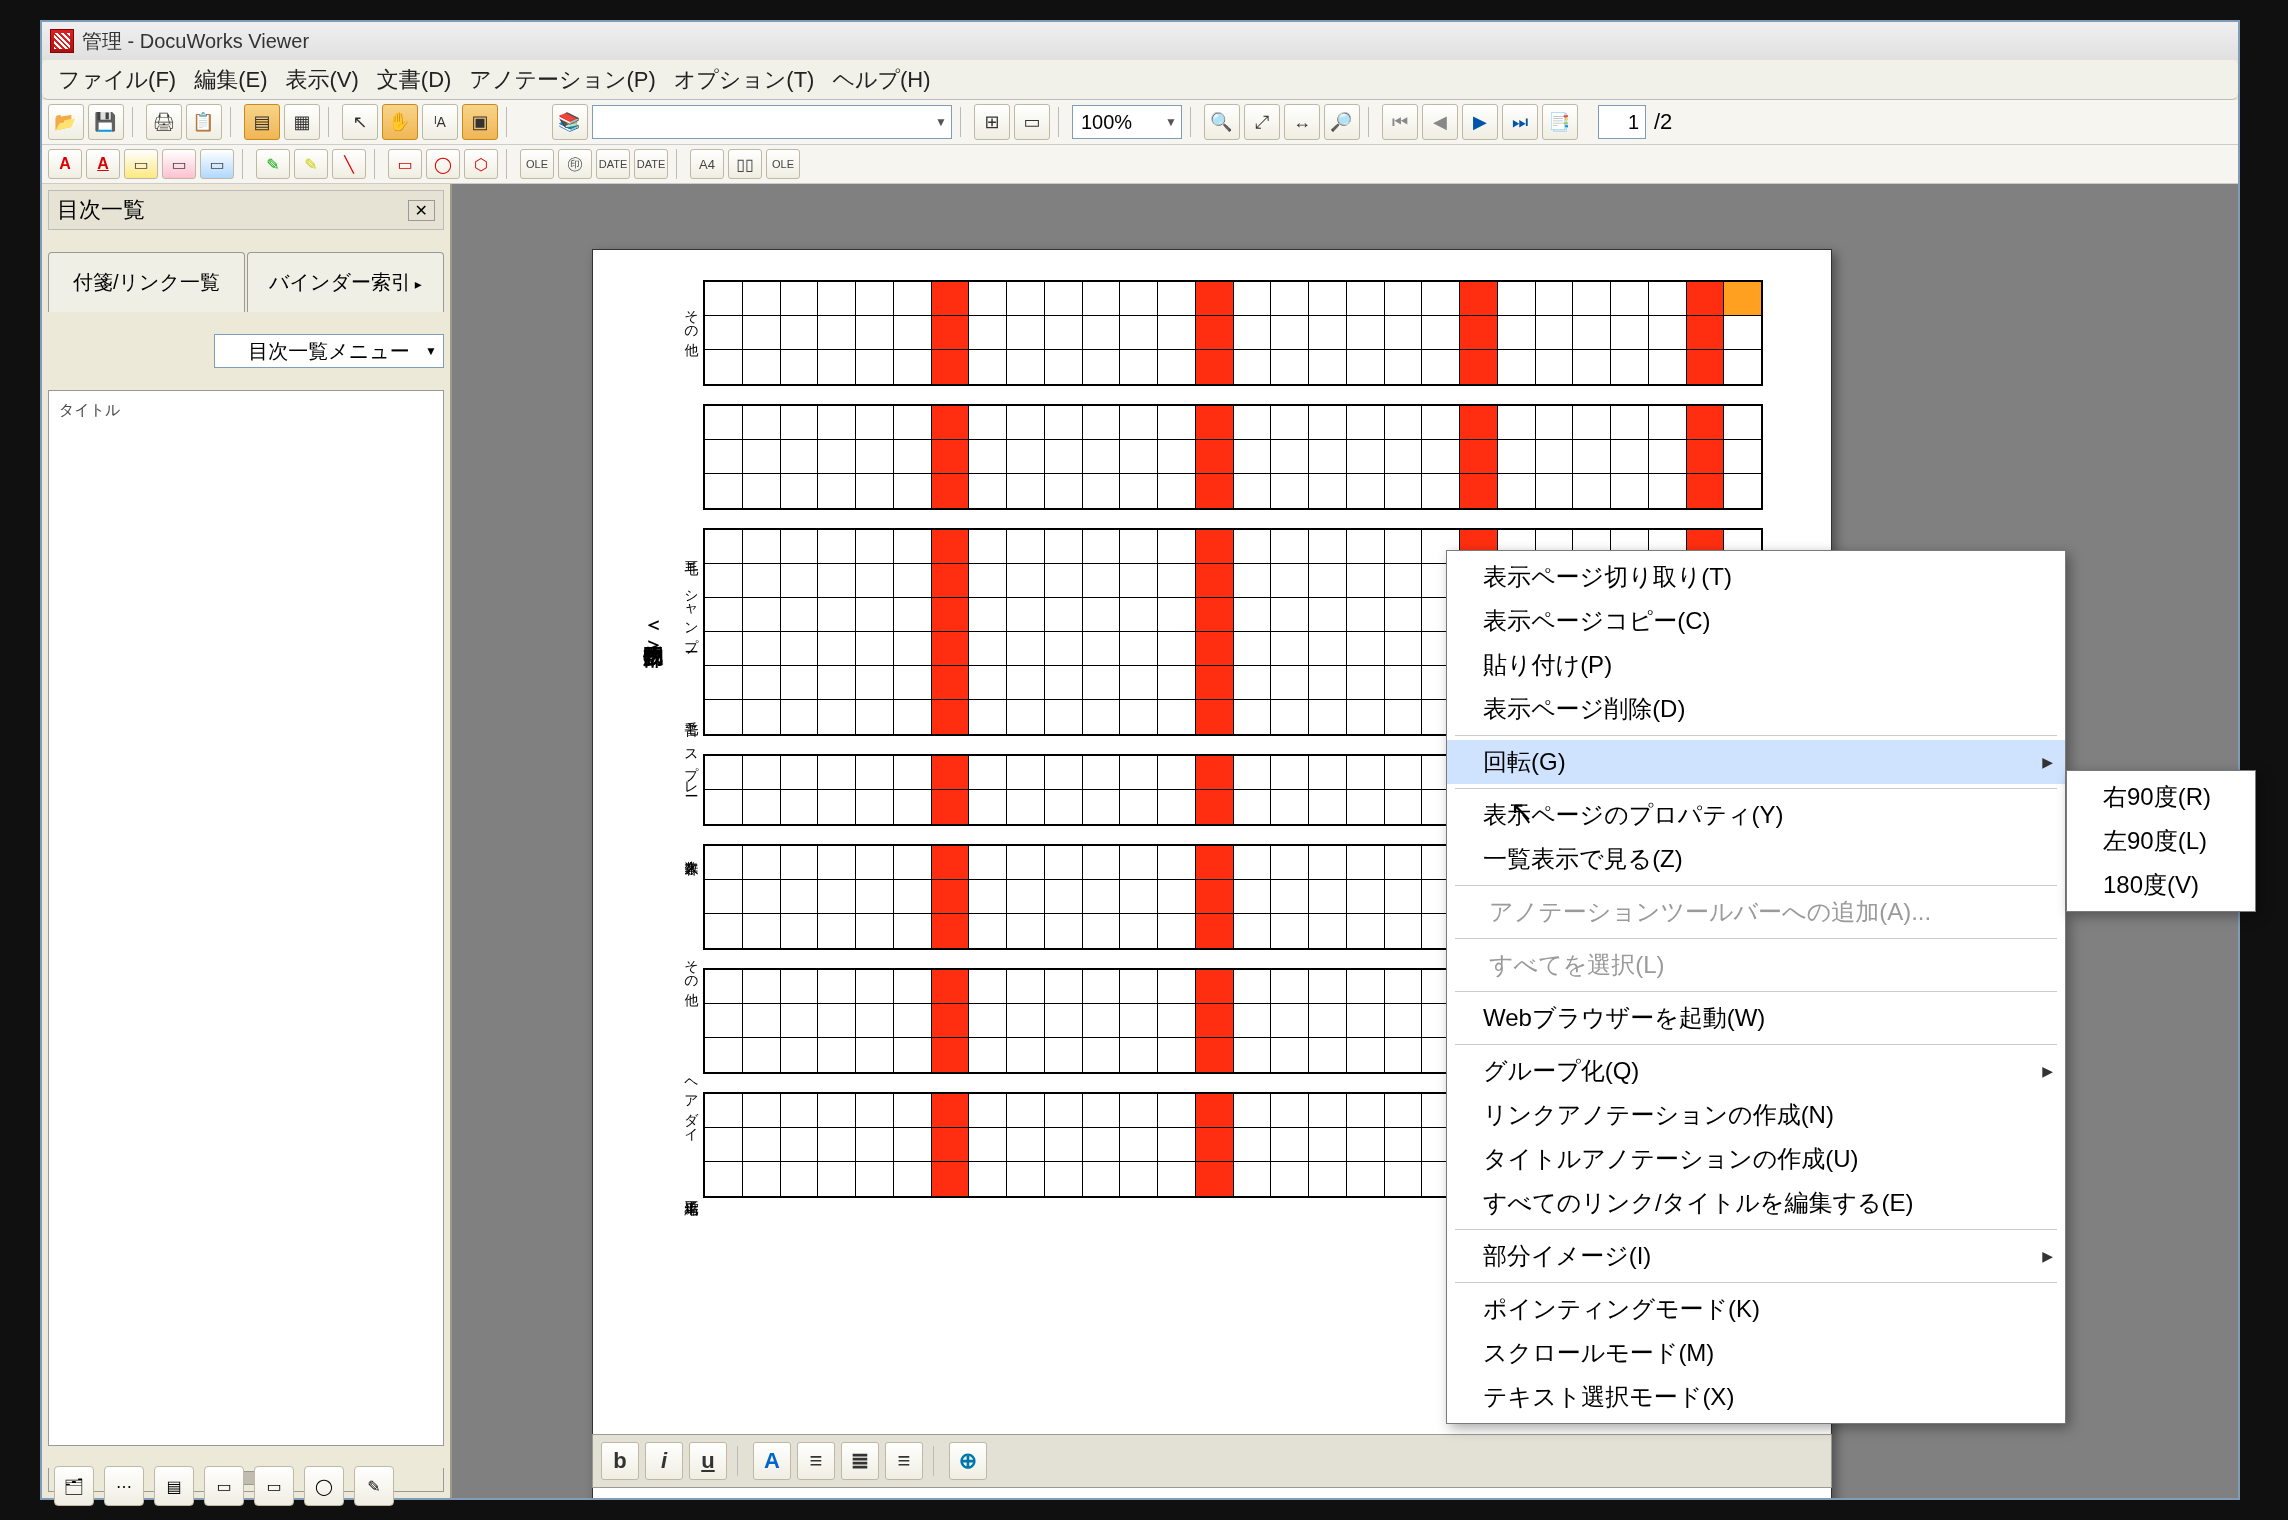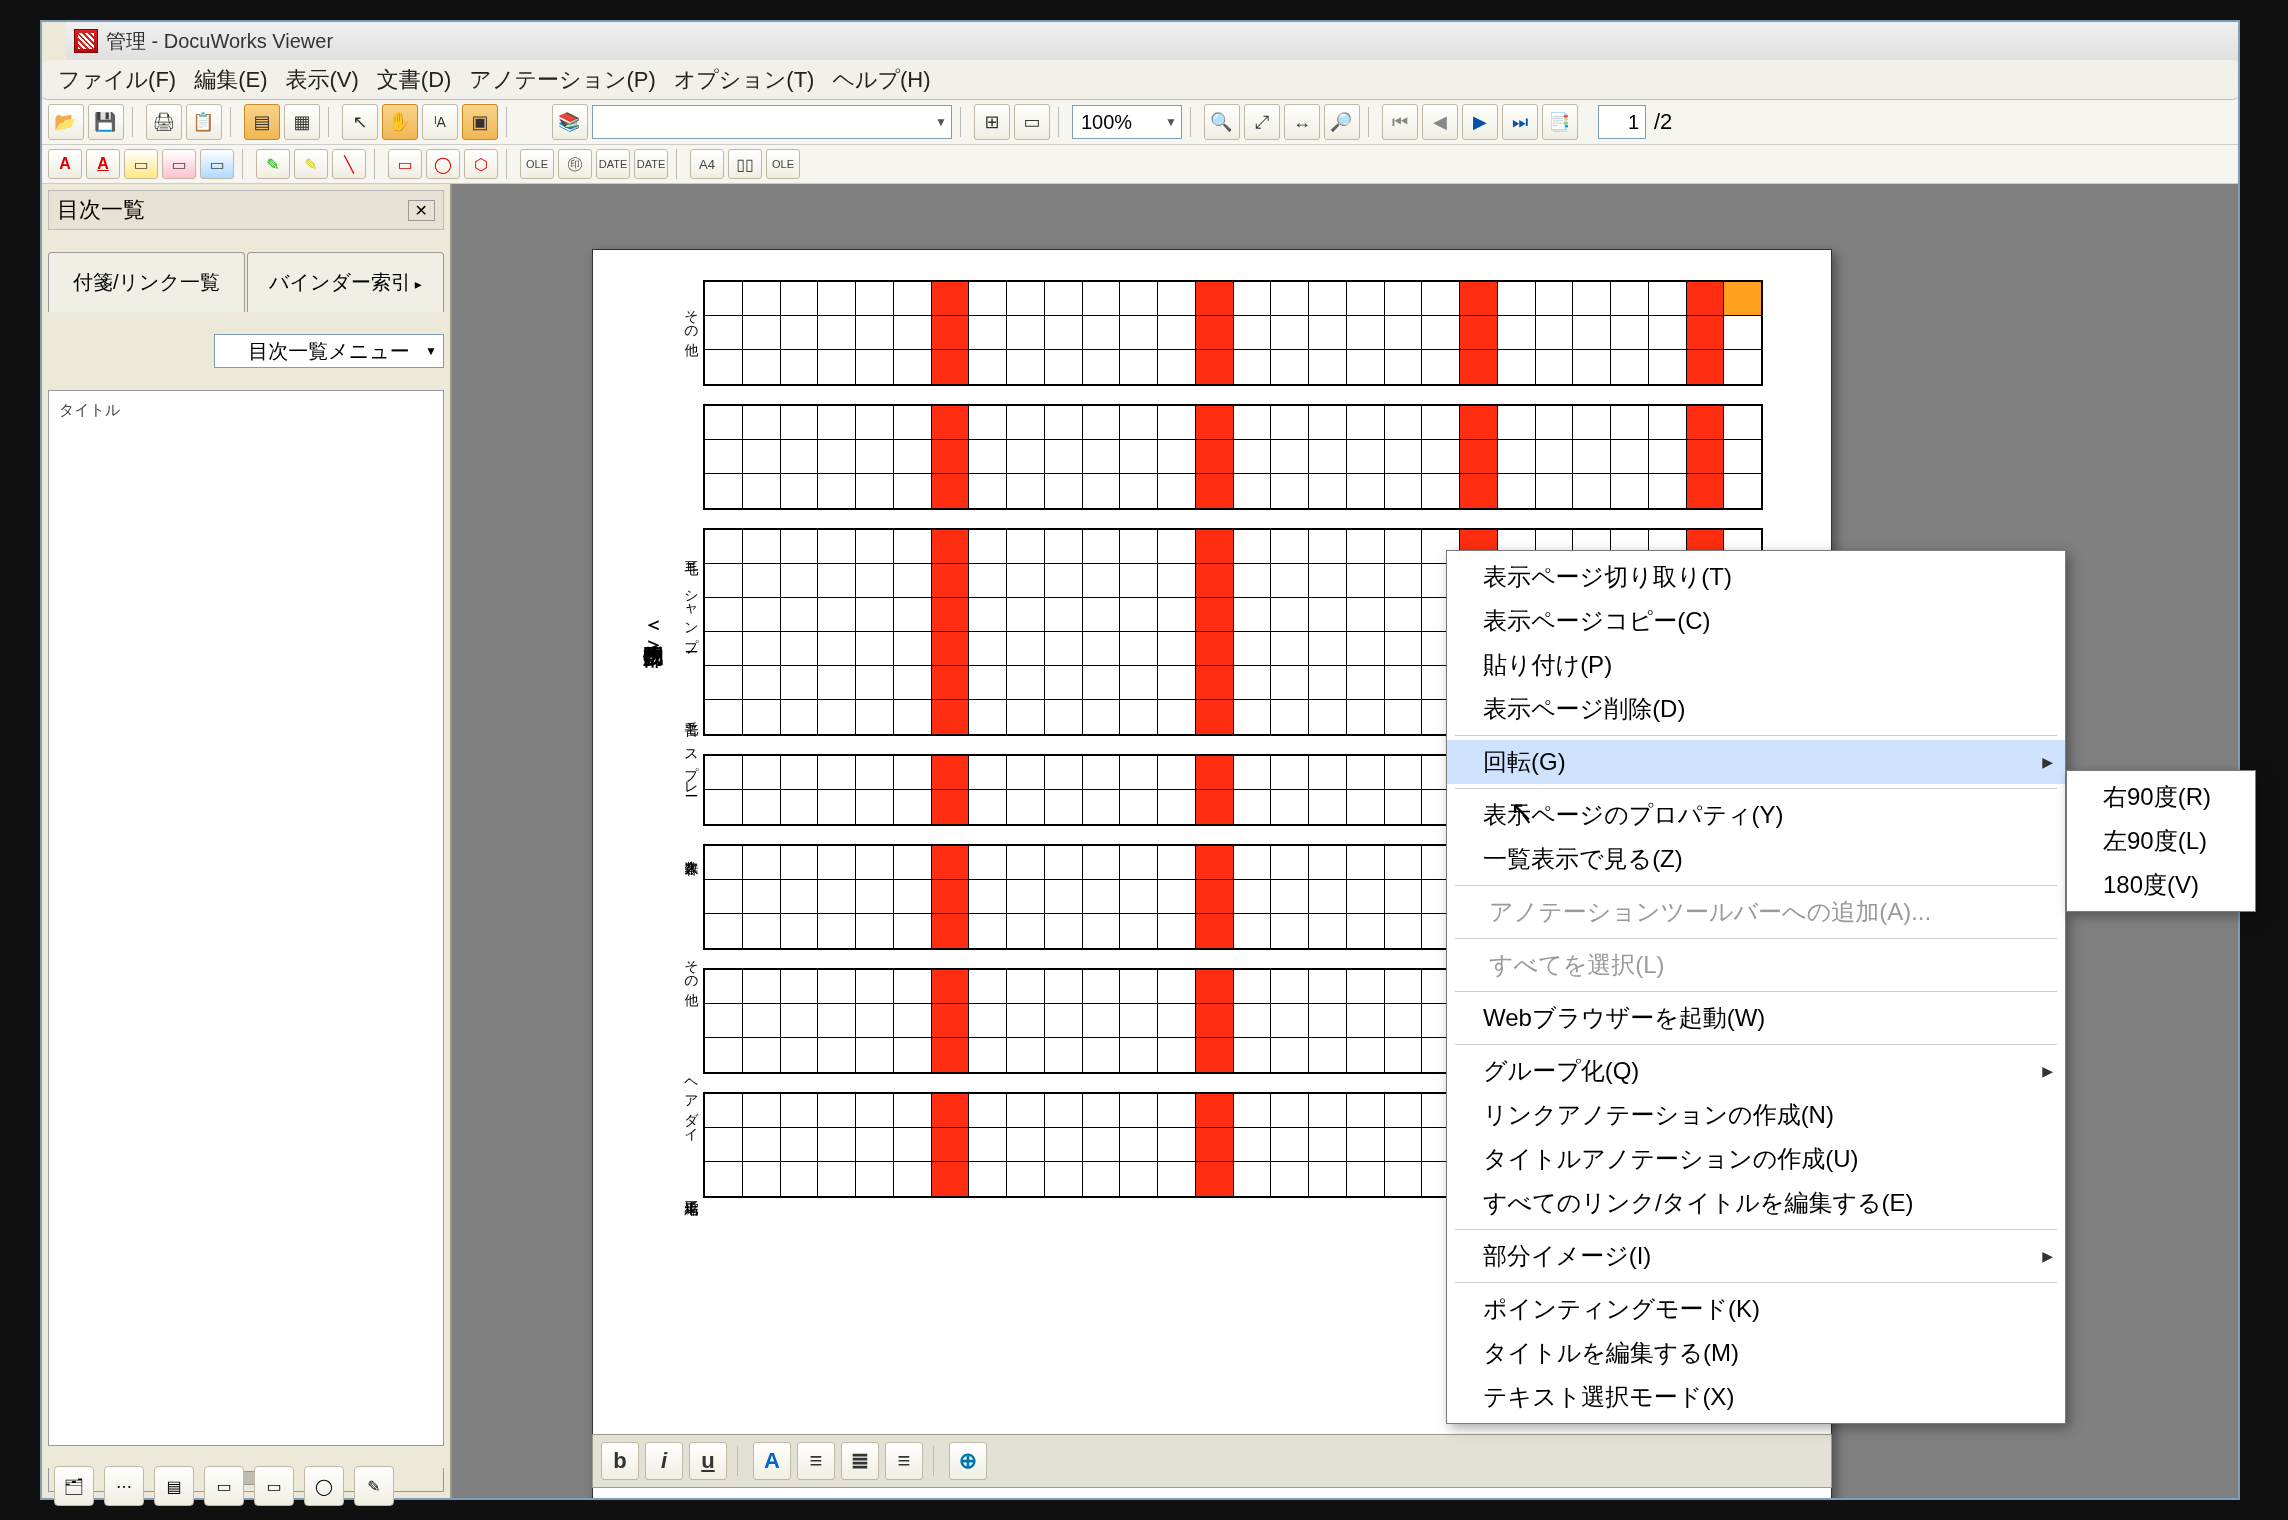--- a/index.html
+++ b/index.html
@@ -16,21 +16,20 @@
 }
 .titlebar {
   height: 38px;
   background: linear-gradient(#f0f0f0,#e0e0e0);
   display: flex;
   align-items: center;
   padding: 0 8px;
   gap: 8px;
   font-size: 20px;
   color: #333;
-  margin-left: 24px;
 }
 .title-icon {
   width: 24px; height: 24px;
   background: linear-gradient(#d22,#a11);
   border: 1px solid #800;
   position: relative;
 }
 .title-icon::after {
   content: ""; position: absolute; inset: 3px;
   background: repeating-linear-gradient(45deg,#fff 0 2px,#d22 2px 4px);
@@ -1126,21 +1125,21 @@
     <div class="ctx-item">Webブラウザーを起動(W)</div>
     <div class="ctx-sep"></div>
     <div class="ctx-item ctx-arrow">グループ化(Q)</div>
     <div class="ctx-item">リンクアノテーションの作成(N)</div>
     <div class="ctx-item">タイトルアノテーションの作成(U)</div>
     <div class="ctx-item">すべてのリンク/タイトルを編集する(E)</div>
     <div class="ctx-sep"></div>
     <div class="ctx-item ctx-arrow">部分イメージ(I)</div>
     <div class="ctx-sep"></div>
     <div class="ctx-item">ポインティングモード(K)</div>
-    <div class="ctx-item">タイトルを編集する(M)</div>
+    <div class="ctx-item">スクロールモード(M)</div>
     <div class="ctx-item">テキスト選択モード(X)</div>
   </div>
 <div class="ctx ctx-sub" id="ctx-sub">
     <div class="ctx-item">右90度(R)</div>
     <div class="ctx-item">左90度(L)</div>
     <div class="ctx-item">180度(V)</div>
   </div>
 
 <div class="cursor">↖</div>
 

